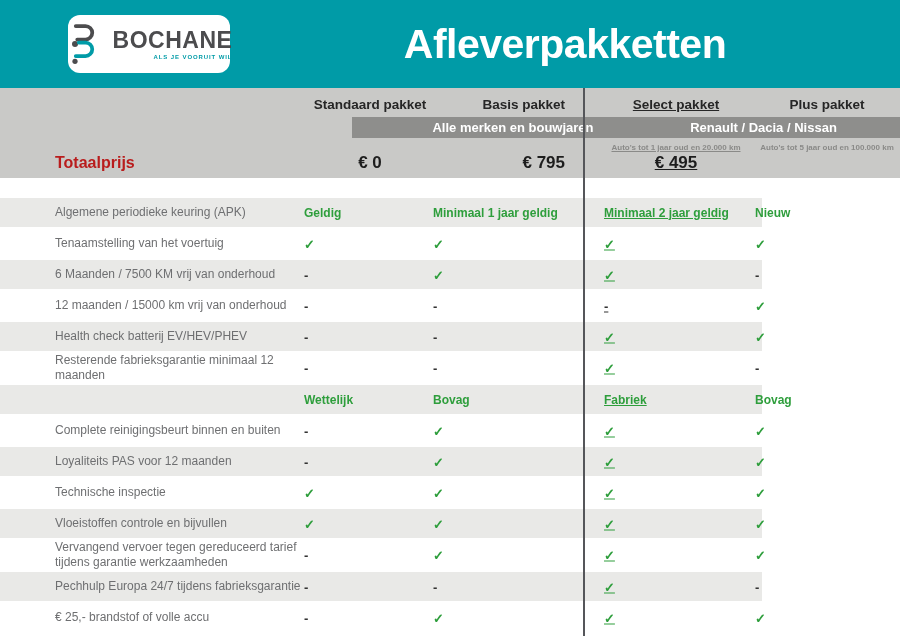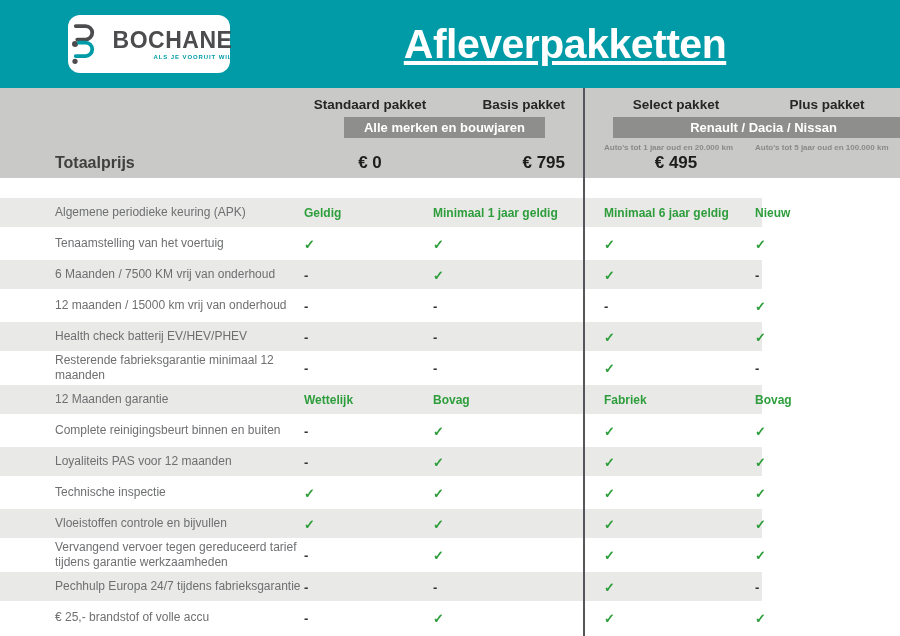--- a/index.html
+++ b/index.html
@@ -31,59 +31,58 @@
     letter-spacing:0.5px;line-height:1;
   }
   .logo-tagline{
     font-size:6px;font-weight:bold;color:#009ba7;
     letter-spacing:0.9px;margin-top:2px;
   }
   .page-title{
     flex:1;margin:0;text-align:center;
     font-size:41px;font-weight:bold;color:#ffffff;
     letter-spacing:-0.5px;
-    text-decoration:underline;
   }
   
   .band{
     position:absolute;left:0;top:88px;width:900px;height:90px;
     background:#c9c9c7;
   }
   .col-title{
     position:absolute;top:9px;
     font-size:13.5px;font-weight:bold;color:#262626;
     text-align:center;white-space:nowrap;
   }
   .group-band{
     position:absolute;top:29px;height:21px;
     background:#8e8e8c;color:#ffffff;
     font-size:13px;font-weight:bold;
     display:flex;align-items:center;justify-content:center;
     white-space:nowrap;
   }
-  .group-1{left:344px;width:201px;}
+  .group-1{left:352px;width:242px;padding-left:40px;}
   .group-2{left:613px;width:301px;}
   .col-subtitle{
     position:absolute;top:55px;
     font-size:8px;font-weight:bold;color:#8a8a88;
-    white-space:nowrap;
+    text-align:center;white-space:nowrap;
   }
   .total-label{
     position:absolute;left:55px;top:66px;
-    font-size:16px;font-weight:bold;color:#404040;
+    font-size:16px;font-weight:bold;color:#b91c1c;
   }
   .price{
     position:absolute;top:65px;
     font-size:17px;font-weight:bold;color:#1d1d1d;
     text-align:center;white-space:nowrap;
   }
   
   .c0{left:304px;width:132px;}
   .c1{left:433px;width:132px;text-align:right;}
-  .c2{left:604px;width:144px;}
+  .c2{left:604px;width:144px;text-decoration:underline;}
   .c3{left:755px;width:144px;}
   
   .rows{position:absolute;left:0;top:198px;width:900px;}
   .row{
     position:relative;width:762px;min-height:29px;
     margin-bottom:2px;
     display:flex;align-items:center;
   }
   .row-gray{background:#e9e9e7;}
   .row-white{background:#ffffff;}
@@ -143,21 +142,21 @@
     <div class="price c0">€ 0</div>
     <div class="price c1">€ 795</div>
     <div class="price c2">€ 495</div>
   </div>
 
   <div class="rows" id="rows">
       <div class="row row-gray">
         <div class="row-label">Algemene periodieke keuring (APK)</div>
         <div class="cell c0 word">Geldig</div>
         <div class="cell c1 word">Minimaal 1 jaar geldig</div>
-        <div class="cell c2 word">Minimaal 6 jaar geldig</div>
+        <div class="cell c2 word">Minimaal 2 jaar geldig</div>
         <div class="cell c3 word">Nieuw</div>
       </div>
       <div class="row row-white">
         <div class="row-label">Tenaamstelling van het voertuig</div>
         <div class="cell c0 check">✓</div>
         <div class="cell c1 check">✓</div>
         <div class="cell c2 check">✓</div>
         <div class="cell c3 check">✓</div>
       </div>
       <div class="row row-gray">
@@ -182,21 +181,20 @@
         <div class="cell c3 check">✓</div>
       </div>
       <div class="row row-white">
         <div class="row-label">Resterende fabrieksgarantie minimaal 12 maanden</div>
         <div class="cell c0 dash">-</div>
         <div class="cell c1 dash">-</div>
         <div class="cell c2 check">✓</div>
         <div class="cell c3 dash">-</div>
       </div>
       <div class="row row-gray">
-        <div class="row-label">12 Maanden garantie</div>
         <div class="cell c0 word">Wettelijk</div>
         <div class="cell c1 word">Bovag</div>
         <div class="cell c2 word">Fabriek</div>
         <div class="cell c3 word">Bovag</div>
       </div>
       <div class="row row-white">
         <div class="row-label">Complete reinigingsbeurt binnen en buiten</div>
         <div class="cell c0 dash">-</div>
         <div class="cell c1 check">✓</div>
         <div class="cell c2 check">✓</div>

